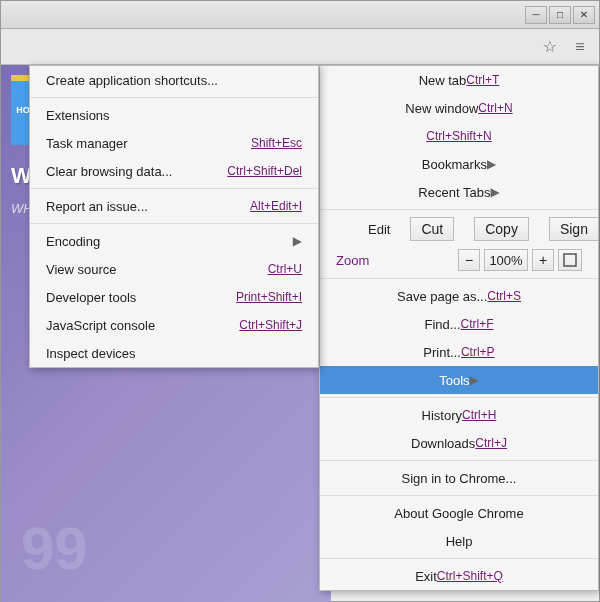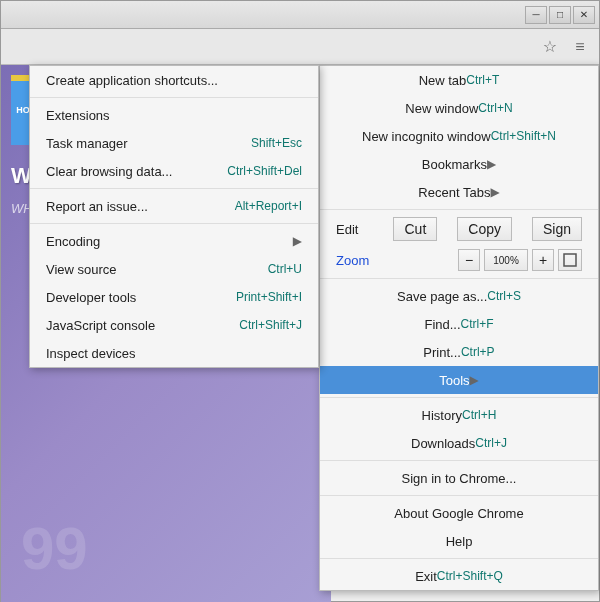--- a/index.html
+++ b/index.html
@@ -184,35 +184,37 @@
       color: white;
     }
 
     .menu-separator {
       height: 1px;
       background: #ddd;
       margin: 3px 0;
     }
 
     .shortcut {
-      color: #0f766e;
+      color: #701a75;
       font-size: 12px;
+      text-decoration: underline;
     }
 
     .menu-arrow {
       color: #666;
       font-size: 12px;
     }
 
     
     .menu-edit-row {
       display: flex;
       align-items: center;
       padding: 4px 16px;
       gap: 16px;
+      margin-left: 32px;
     }
 
     .menu-edit-label {
       flex: 1;
       color: #222;
     }
 
     .edit-btn {
       padding: 3px 10px;
       background: linear-gradient(to bottom, #f8f8f8, #e8e8e8);
@@ -226,42 +228,42 @@
     
     .menu-zoom-row {
       display: flex;
       align-items: center;
       padding: 4px 16px;
       gap: 4px;
     }
 
     .menu-zoom-label {
       flex: 1;
-      color: #1d4ed8;
+      color: #701a75;
     }
 
     .zoom-btn {
       width: 22px;
       height: 22px;
       background: linear-gradient(to bottom, #f8f8f8, #e8e8e8);
       border: 1px solid #bbb;
       cursor: pointer;
       font-size: 14px;
       color: #222;
       display: flex;
       align-items: center;
       justify-content: center;
     }
 
     .zoom-value {
       width: 44px;
       height: 22px;
       background: linear-gradient(to bottom, #f8f8f8, #e8e8e8);
       border: 1px solid #bbb;
-      font-size: 10px;
+      font-size: 13px;
       color: #222;
       display: flex;
       align-items: center;
       justify-content: center;
     }
 
     .zoom-fullscreen {
       width: 24px;
       height: 22px;
       background: linear-gradient(to bottom, #f8f8f8, #e8e8e8);
@@ -343,21 +345,21 @@
       <span>Task manager</span>
       <span class="shortcut">Shift+Esc</span>
     </div>
     <div class="submenu-item">
       <span>Clear browsing data...</span>
       <span class="shortcut">Ctrl+Shift+Del</span>
     </div>
     <div class="submenu-separator"></div>
     <div class="submenu-item">
       <span>Report an issue...</span>
-      <span class="shortcut">Alt+Report+I</span>
+      <span class="shortcut">Alt+Edit+I</span>
     </div>
     <div class="submenu-separator"></div>
     <div class="submenu-item">
       <span>Encoding</span>
       <span class="menu-arrow">▶</span>
     </div>
     <div class="submenu-item">
       <span>View source</span>
       <span class="shortcut">Ctrl+U</span>
     </div>
@@ -380,21 +382,20 @@
       <span>New tab</span>
       <span class="shortcut">Ctrl+T</span>
     </div>
 
     <div class="menu-item">
       <span>New window</span>
       <span class="shortcut">Ctrl+N</span>
     </div>
 
     <div class="menu-item">
-      <span>New incognito window</span>
       <span class="shortcut">Ctrl+Shift+N</span>
     </div>
 
     <div class="menu-item">
       <span>Bookmarks</span>
       <span class="menu-arrow">▶</span>
     </div>
 
     <div class="menu-item">
       <span>Recent Tabs</span>

